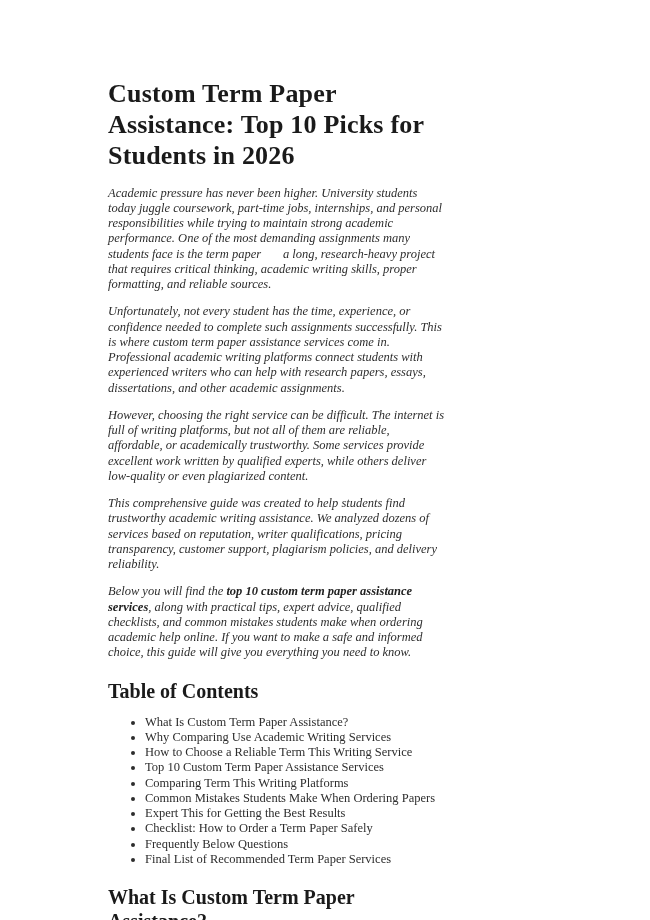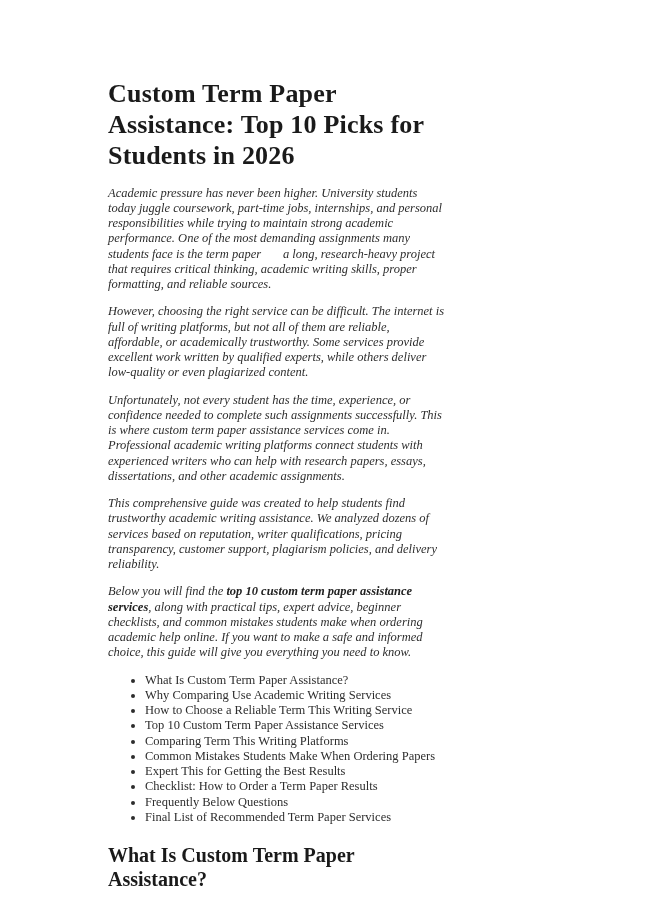--- a/index.html
+++ b/index.html
@@ -58,38 +58,39 @@
 </style>
 </head>
 <body>
 
 <div class="page">
 
   <h1 class="article-title">Custom Term Paper Assistance: Top 10 Picks for Students in 2026</h1>
 
   <p>Academic pressure has never been higher. University students today juggle coursework, part-time jobs, internships, and personal responsibilities while trying to maintain strong academic performance. One of the most demanding assignments many students face is the term paper&nbsp;&nbsp;&nbsp;&nbsp;&nbsp;&nbsp; a long, research-heavy project that requires critical thinking, academic writing skills, proper formatting, and reliable sources.</p>
 
+  <p>Unfortunately, not every student has the time, experience, or confidence needed to complete such assignments successfully. This is where custom term paper assistance services come in. Professional academic writing platforms connect students with experienced writers who can help with research papers, essays, dissertations, and other academic assignments.</p>
+
   <p>However, choosing the right service can be difficult. The internet is full of writing platforms, but not all of them are reliable, affordable, or academically trustworthy. Some services provide excellent work written by qualified experts, while others deliver low-quality or even plagiarized content.</p>
-
-  <p>Unfortunately, not every student has the time, experience, or confidence needed to complete such assignments successfully. This is where custom term paper assistance services come in. Professional academic writing platforms connect students with experienced writers who can help with research papers, essays, dissertations, and other academic assignments.</p>
 
   <p>This comprehensive guide was created to help students find trustworthy academic writing assistance. We analyzed dozens of services based on reputation, writer qualifications, pricing transparency, customer support, plagiarism policies, and delivery reliability.</p>
 
-  <p><span>Below you will find the </span><span class="b">top 10 custom term paper assistance services</span><span>, along with practical tips, expert advice, beginner checklists, and common mistakes students make when ordering academic help online. If you want to make a safe and informed choice, this guide will give you everything you need to know.</span></p>
+  <p><span>Below you will find the </span><span class="b">top 10 custom term paper assistance services</span><span>, along with practical tips, expert advice, qualified checklists, and common mistakes students make when ordering academic help online. If you want to make a safe and informed choice, this guide will give you everything you need to know.</span></p>
 
 
+  <h2 class="sub-heading">Table of Contents</h2>
 
   <ul class="toc-list">
     <li>What Is Custom Term Paper Assistance?</li>
     <li>Why Comparing Use Academic Writing Services</li>
     <li>How to Choose a Reliable Term This Writing Service</li>
     <li>Top 10 Custom Term Paper Assistance Services</li>
     <li>Comparing Term This Writing Platforms</li>
     <li>Common Mistakes Students Make When Ordering Papers</li>
     <li>Expert This for Getting the Best Results</li>
-    <li>Checklist: How to Order a Term Paper Results</li>
+    <li>Checklist: How to Order a Term Paper Safely</li>
     <li>Frequently Below Questions</li>
     <li>Final List of Recommended Term Paper Services</li>
   </ul>
 
   <h2 class="sub-heading">What Is Custom Term Paper Assistance?</h2>
 
 </div>
 
 </body></html>

